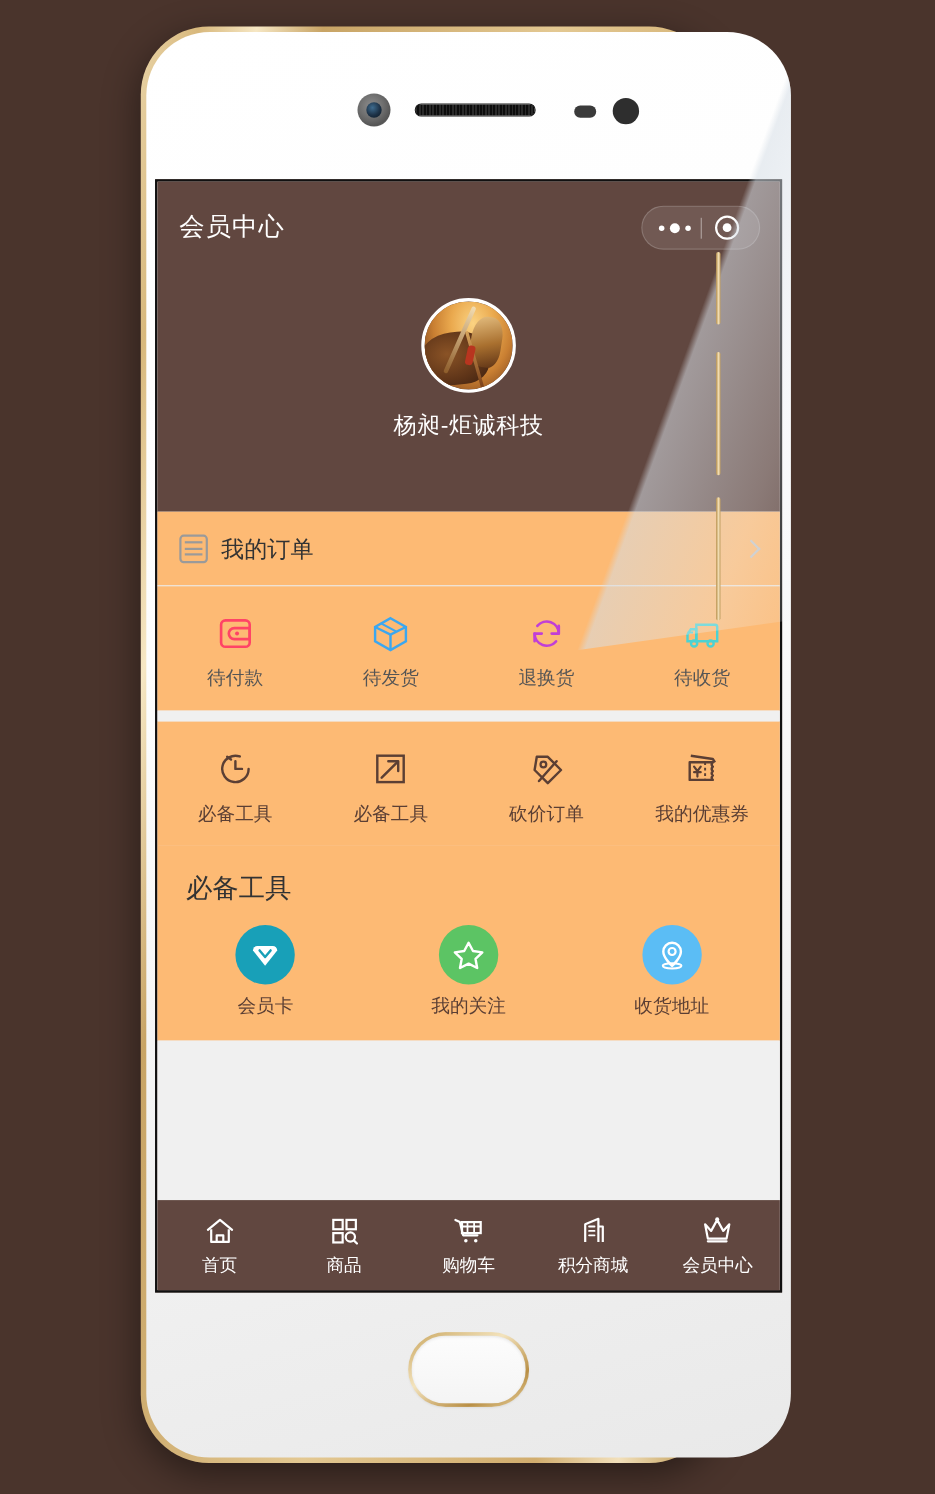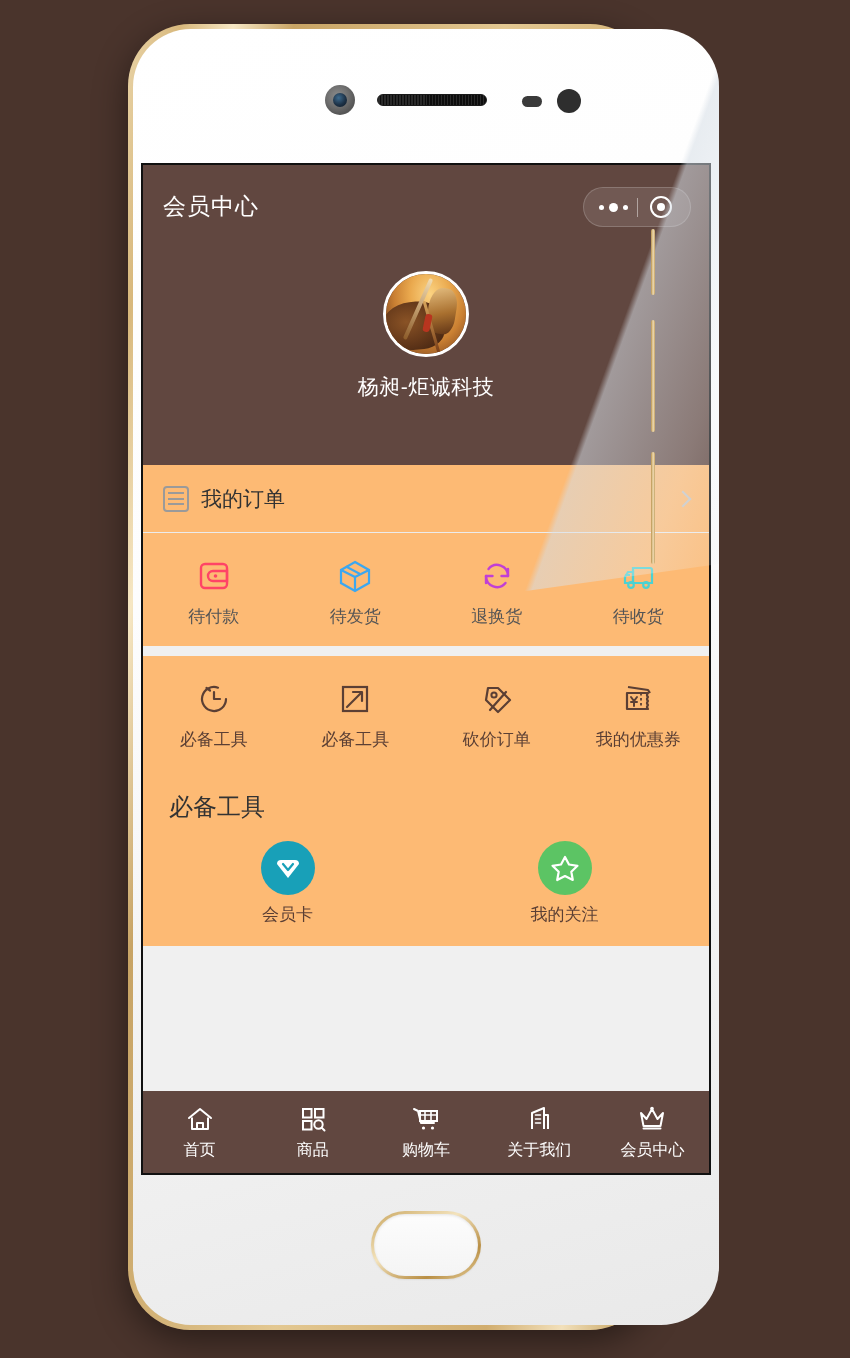--- a/index.html
+++ b/index.html
@@ -314,20 +314,30 @@
 
               <div class="cell">
                 <div class="circle" style="background:#5cc464">
                   <svg width="32" height="32" viewBox="0 0 32 32">
                     <path d="M16 5 L20 12.5 L28.5 13.8 L22.3 19.8 L23.8 28 L16 24 L8.2 28 L9.7 19.8 L3.5 13.8 L12 12.5 Z" fill="none" stroke="#fff" stroke-width="2.2" stroke-linejoin="round"></path>
                   </svg>
                 </div>
                 <div class="cell-label dark">我的关注</div>
               </div>
 
+              <div class="cell">
+                <div class="circle" style="background:#5bbdf5">
+                  <svg width="32" height="32" viewBox="0 0 32 32">
+                    <path d="M16 5 a8 8 0 0 1 8 8 c0 6 -8 13 -8 13 s-8 -7 -8 -13 a8 8 0 0 1 8 -8 z" fill="none" stroke="#fff" stroke-width="2.2"></path>
+                    <circle cx="16" cy="13" r="3.2" fill="none" stroke="#fff" stroke-width="2"></circle>
+                    <ellipse cx="16" cy="26" rx="8.5" ry="2.4" fill="none" stroke="#fff" stroke-width="1.8"></ellipse>
+                  </svg>
+                </div>
+                <div class="cell-label dark">收货地址</div>
+              </div>
 
             </div>
           </div>
 
           <div class="filler"></div>
 
           <div class="tabbar">
             <div class="tab">
               <svg width="30" height="30" viewBox="0 0 30 30">
                 <path d="M4 14 L15 5 L26 14" fill="none" stroke="#fff" stroke-width="2" stroke-linecap="round" stroke-linejoin="round"></path>
@@ -355,21 +365,21 @@
                 <circle cx="21.5" cy="24" r="1.6" fill="#fff"></circle>
               </svg>
               <div class="tab-label">购物车</div>
             </div>
             <div class="tab">
               <svg width="30" height="30" viewBox="0 0 30 30">
                 <path d="M8 25 V9 L20 4 V25" fill="none" stroke="#fff" stroke-width="2" stroke-linejoin="round"></path>
                 <path d="M20 11 h4 v14" fill="none" stroke="#fff" stroke-width="2" stroke-linejoin="round"></path>
                 <path d="M11.5 11 h5 M11.5 15 h5 M11.5 19 h5" stroke="#fff" stroke-width="1.6" stroke-linecap="round"></path>
               </svg>
-              <div class="tab-label">关于我们</div>
+              <div class="tab-label">积分商城</div>
             </div>
             <div class="tab">
               <svg width="30" height="30" viewBox="0 0 30 30">
                 <path d="M4 9 L9.5 15 L15 5 L20.5 15 L26 9 L23.5 22 h-17 Z" fill="none" stroke="#fff" stroke-width="2" stroke-linejoin="round"></path>
                 <path d="M6.5 24.5 h17" stroke="#fff" stroke-width="2" stroke-linecap="round"></path>
                 <circle cx="15" cy="4.5" r="1.8" fill="#fff"></circle>
               </svg>
               <div class="tab-label">会员中心</div>
             </div>
           </div>

